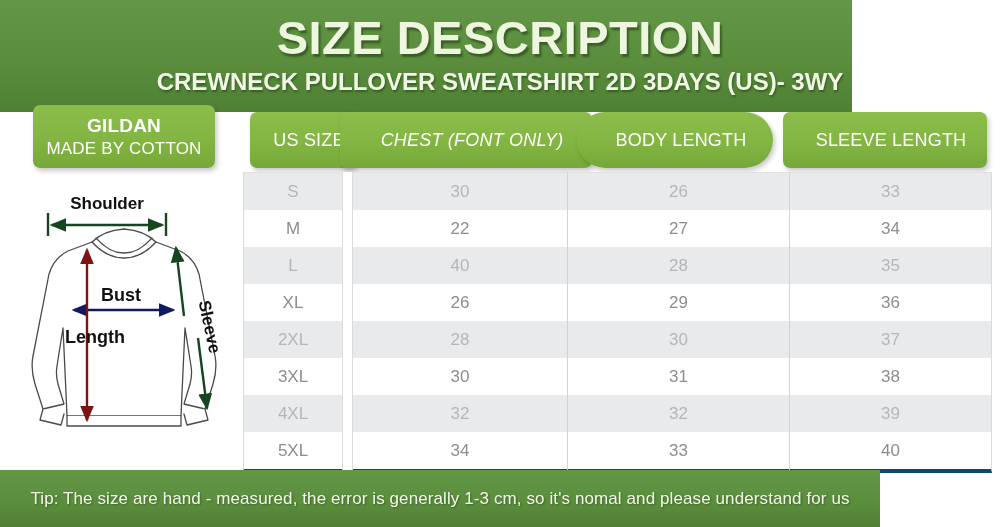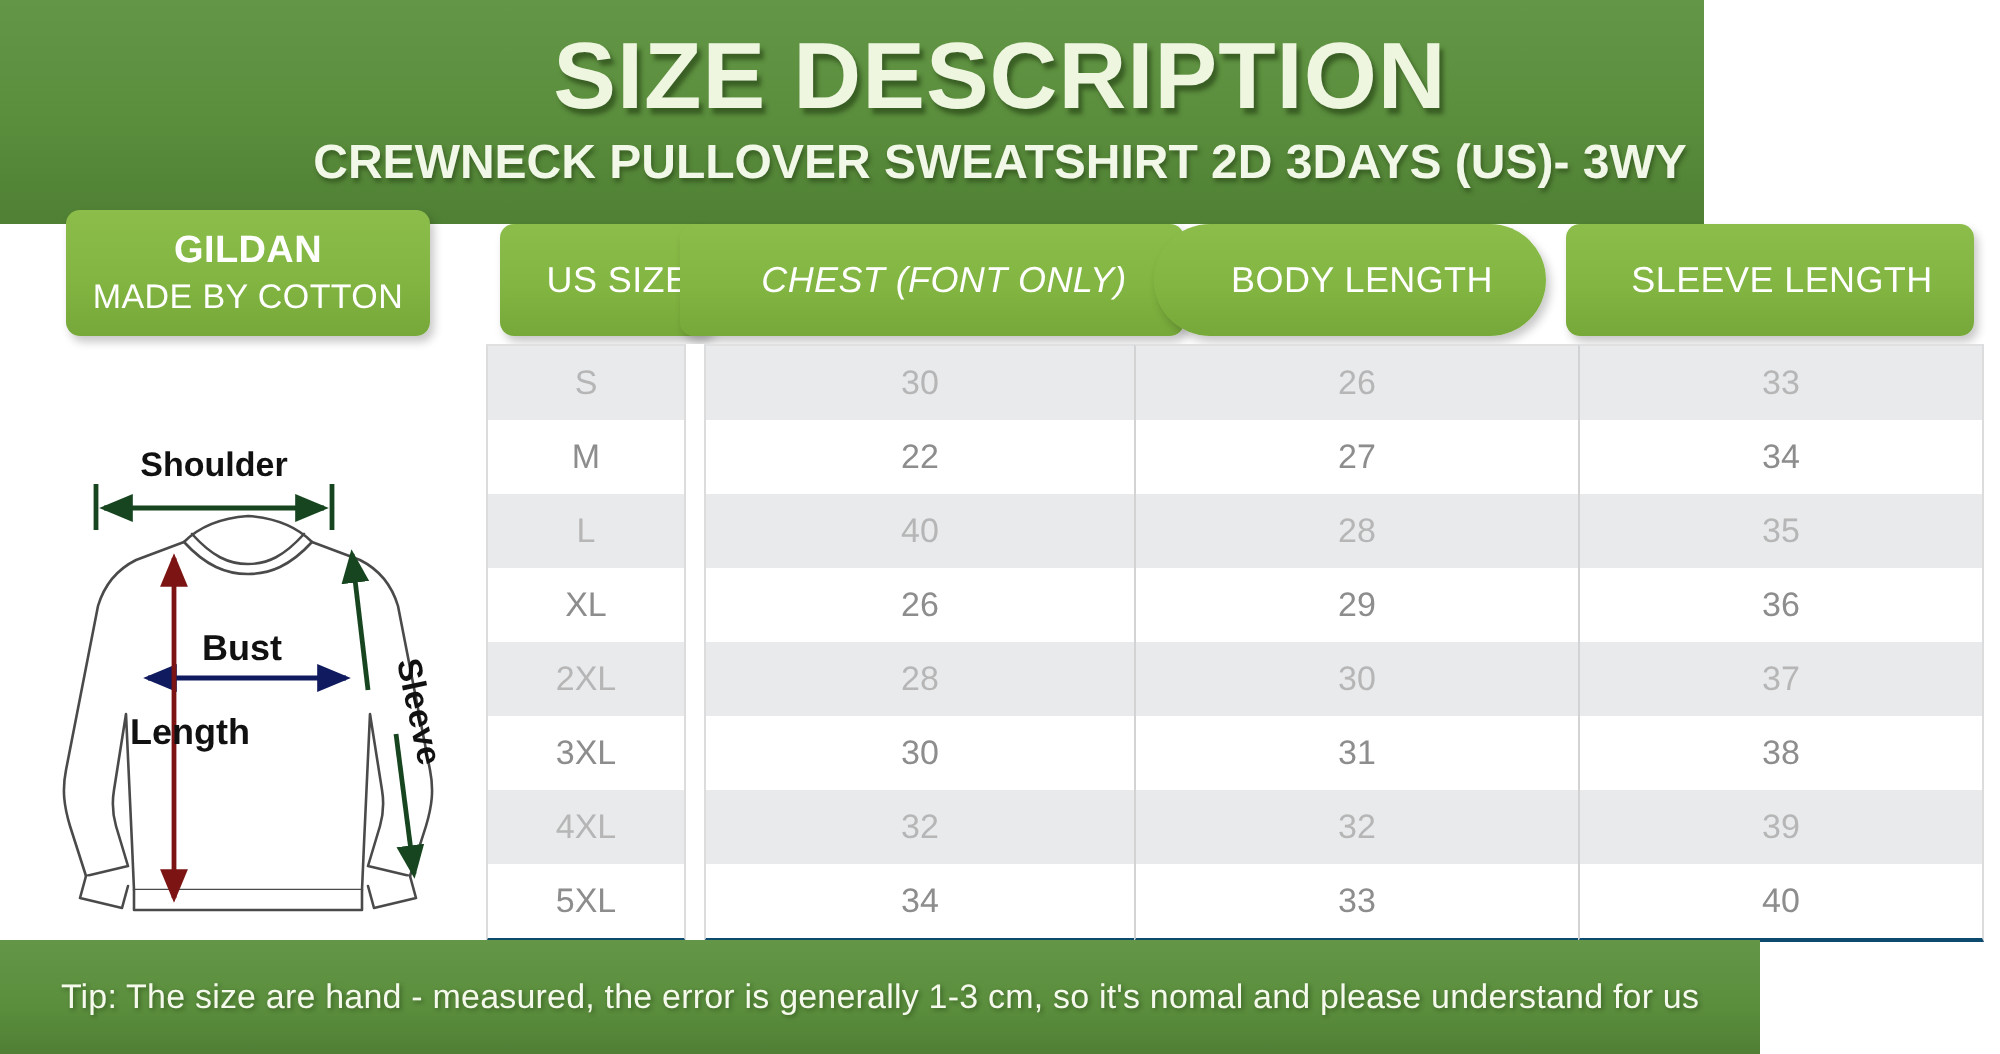--- a/index.html
+++ b/index.html
@@ -129,31 +129,30 @@
     border-left: 1px solid #dcdcdc;
   }
   .size-table td.c-body {
     border-left: 1px solid #d3d3d3;
   }
   .size-table td.c-sleev {
     border-left: 1px solid #d3d3d3;
     border-right: 1px solid #dcdcdc;
   }
   .size-table tr.first td { border-top: 1px solid #e0e0e0; }
-  .size-table tr.last td  { border-bottom: 2px solid #0c4a6e; }
+  .size-table tr.last td  { border-bottom: 4px solid #0c4a6e; }
   .spacer-col { width: 9px; background: #ffffff !important; border: none !important; }
 
   
   .diagram {
     position: absolute;
     left: 8px;
     top: 188px;
     width: 232px;
     height: 255px;
-    margin-top: 29px;
   }
   .diagram svg { display: block; }
 
   
   .footer-band {
     position: absolute;
     left: 0;
     top: 470px;
     width: 880px;
     height: 57px;

